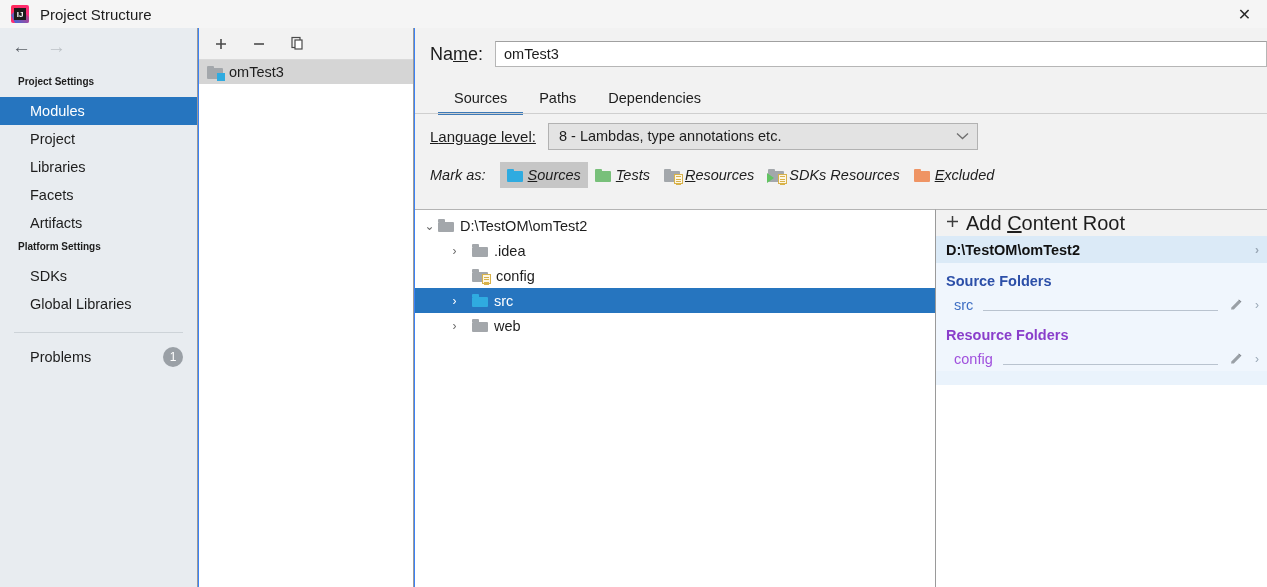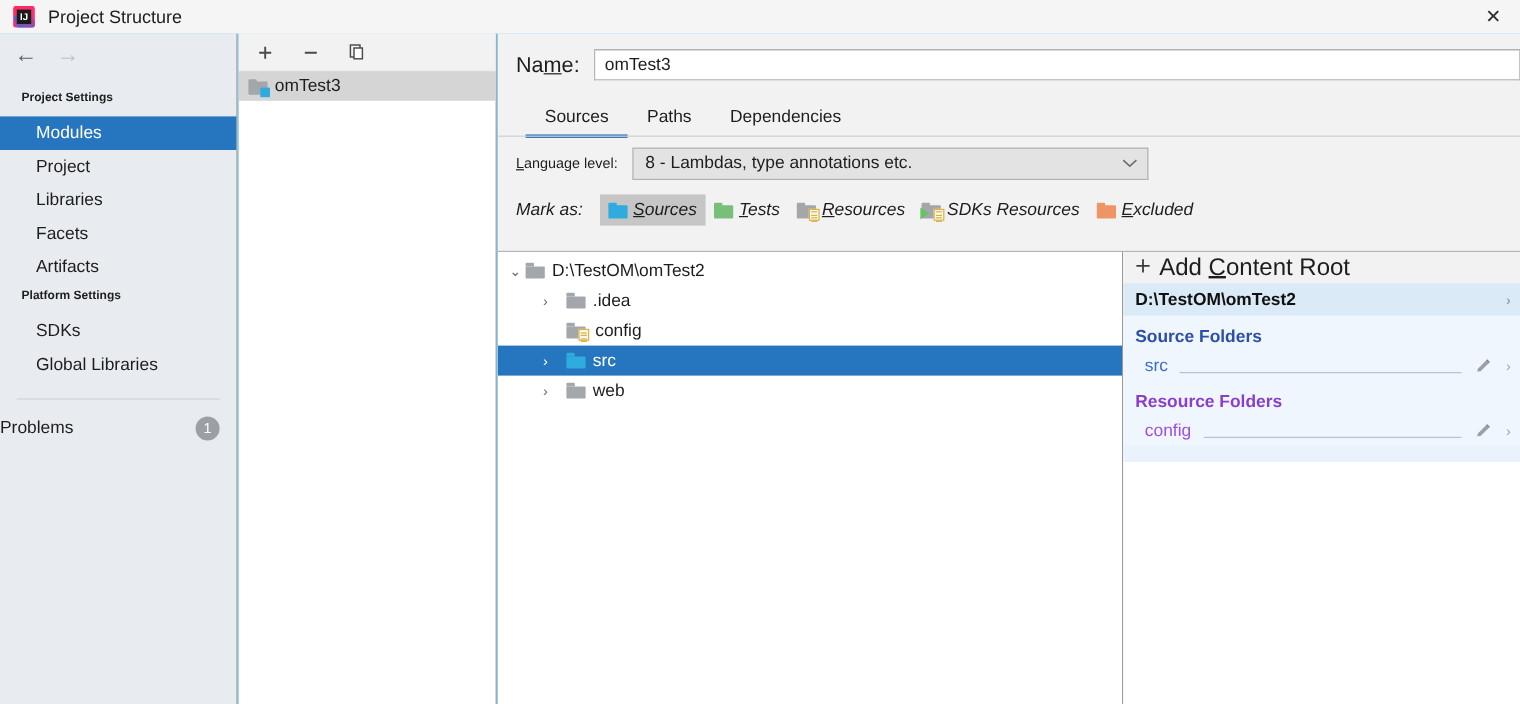--- a/index.html
+++ b/index.html
@@ -5,21 +5,21 @@
   * { box-sizing: border-box; margin: 0; padding: 0; }
   html, body {
     width: 1267px; height: 587px;
     font-family: "Liberation Sans", sans-serif;
     font-size: 14px;
     color: #1d1d1d;
     background: #ffffff;
     overflow: hidden;
   }
 
-  #app { position: relative; width: 1267px; height: 587px; background:#7dd3fc; }
+  #app { position: relative; width: 1267px; height: 587px; background:#3b82f6; }
 
   
   .titlebar {
     position: absolute; top: 0; left: 0; width: 1267px; height: 28px;
     background: #f5f5f5;
     display: flex; align-items: center;
   }
   .title-icon {
     width: 20px; height: 20px; margin-left: 10px; margin-right: 10px;
     position: relative; flex: none;
@@ -50,21 +50,21 @@
     font-size: 14.5px; color: #1d1d1d;
     padding-left: 30px; height: 28px; line-height: 28px;
     white-space: nowrap;
   }
   .nav-item.selected { background: #2675bf; color: #ffffff; }
 
   .nav-sep { height: 1px; background: #cdd3d8; margin: 14px 14px 10px 14px; }
 
   .problems-row {
     display: flex; align-items: center; justify-content: space-between;
-    padding-right: 14px; height: 28px;
+    padding-left: 30px; padding-right: 14px; height: 28px;
   }
   .problems-label { font-size: 14.5px; }
   .badge {
     width: 20px; height: 20px; border-radius: 50%;
     background: #9aa0a6; color: #ffffff;
     font-size: 12px; display: flex; align-items: center; justify-content: center;
   }
 
   
   .modules-panel {
@@ -104,21 +104,21 @@
   }
   .tab {
     font-size: 14.5px; padding: 0 16px 8px 16px; color: #1d1d1d; position: relative;
   }
   .tab.active::after {
     content: ""; position: absolute; left: 0; right: 0; bottom: -1px;
     height: 3px; background: #3d7ab8;
   }
 
   .lang-row { height: 44px; display: flex; align-items: center; padding-left: 15px; }
-  .lang-label { font-size: 12px; margin-right: 12px; }
+  .lang-label { font-size: 15px; margin-right: 12px; text-decoration: underline; }
   .lang-select {
     width: 430px; height: 27px; background: #e3e3e3;
     border: 1px solid #b2b2b2;
     display: flex; align-items: center; justify-content: space-between;
     padding: 0 8px 0 10px; font-size: 14.5px;
   }
   .chev { color: #6e6e6e; font-size: 12px; }
 
   .markas-row { height: 34px; display: flex; align-items: center; padding-left: 15px; gap: 0; font-style: italic; }
   .markas-label { font-size: 14.5px; margin-right: 14px; }

